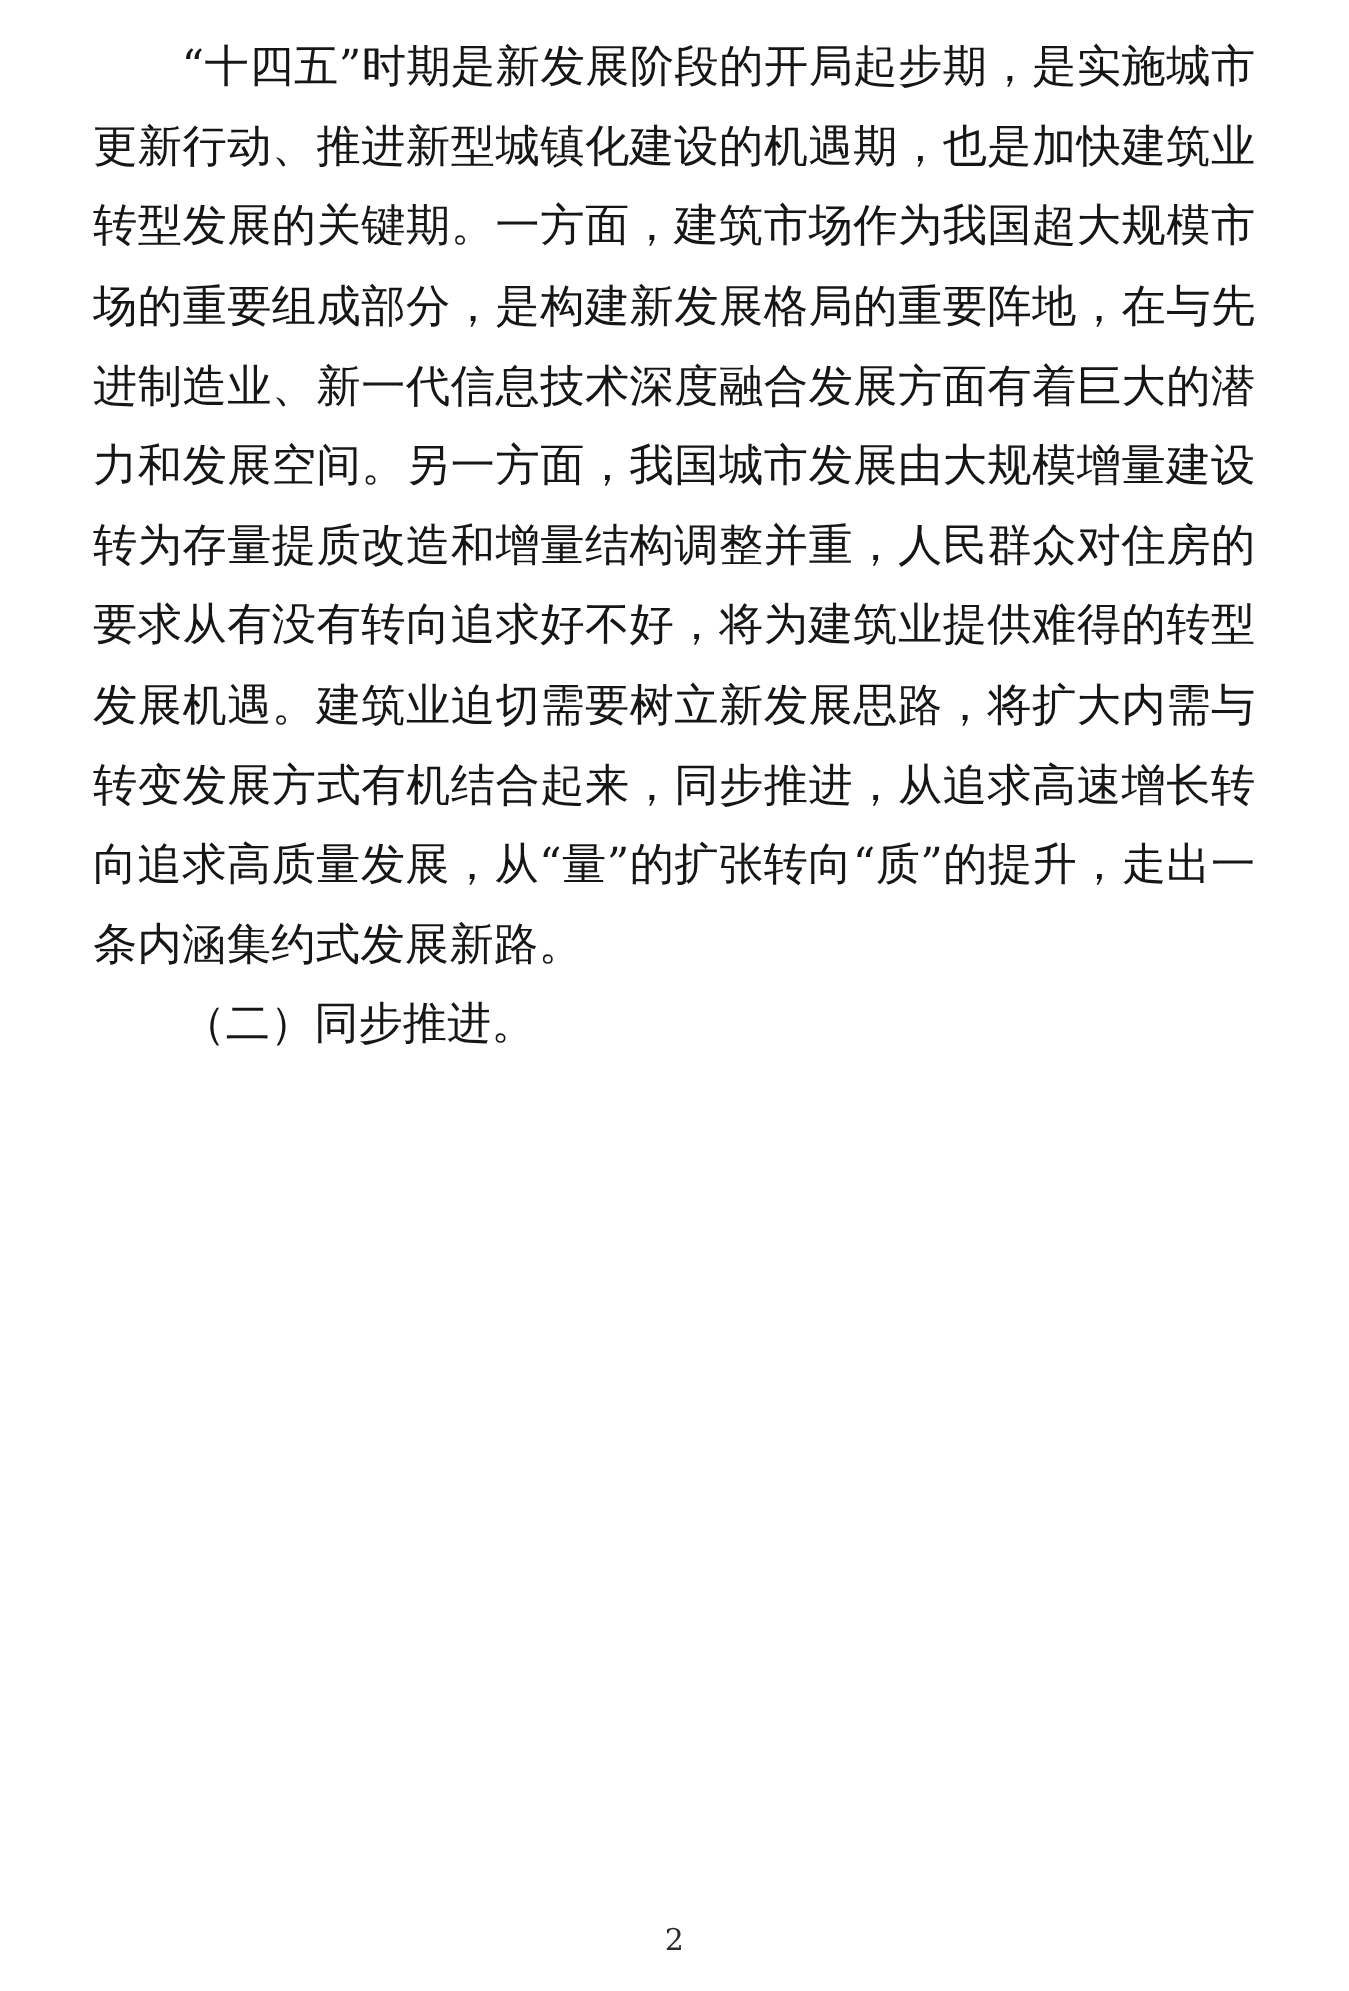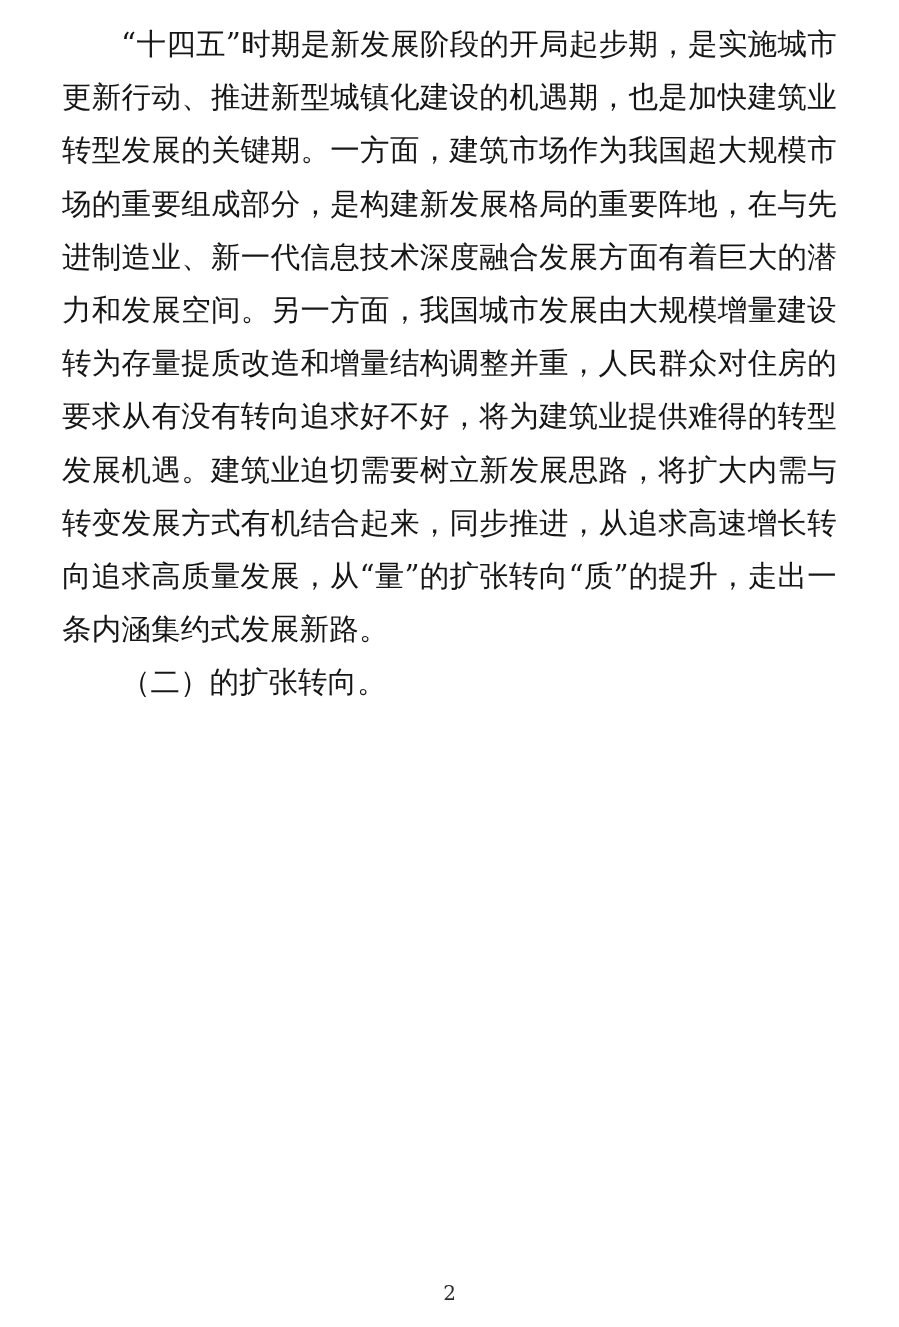--- a/index.html
+++ b/index.html
@@ -57,16 +57,16 @@
     color: #2b2b2b;
     font-family: "DejaVu Serif", "Liberation Serif", serif;
   }
 </style>
 </head>
 <body>
 
 <div class="page">
   <div class="body-text">
     <p class="para">“十四五”时期是新发展阶段的开局起步期，是实施城市更新行动、推进新型城镇化建设的机遇期，也是加快建筑业转型发展的关键期。一方面，建筑市场作为我国超大规模市场的重要组成部分，是构建新发展格局的重要阵地，在与先进制造业、新一代信息技术深度融合发展方面有着巨大的潜力和发展空间。另一方面，我国城市发展由大规模增量建设转为存量提质改造和增量结构调整并重，人民群众对住房的要求从有没有转向追求好不好，将为建筑业提供难得的转型发展机遇。建筑业迫切需要树立新发展思路，将扩大内需与转变发展方式有机结合起来，同步推进，从追求高速增长转向追求高质量发展，从“量”的扩张转向“质”的提升，走出一条内涵集约式发展新路。</p>
-    <p class="heading">（二）的扩张转向。</p>
+    <p class="heading">（二）同步推进。</p>
   </div>
   <div class="page-number">2</div>
 </div>
 
 </body></html>

